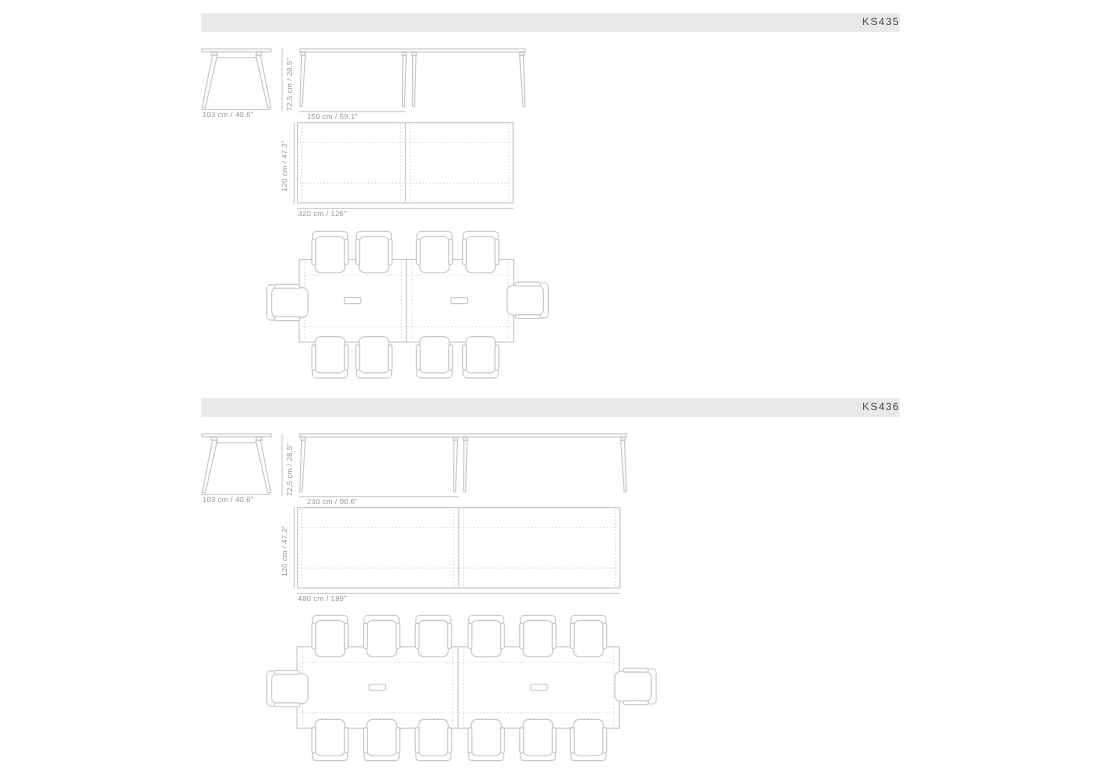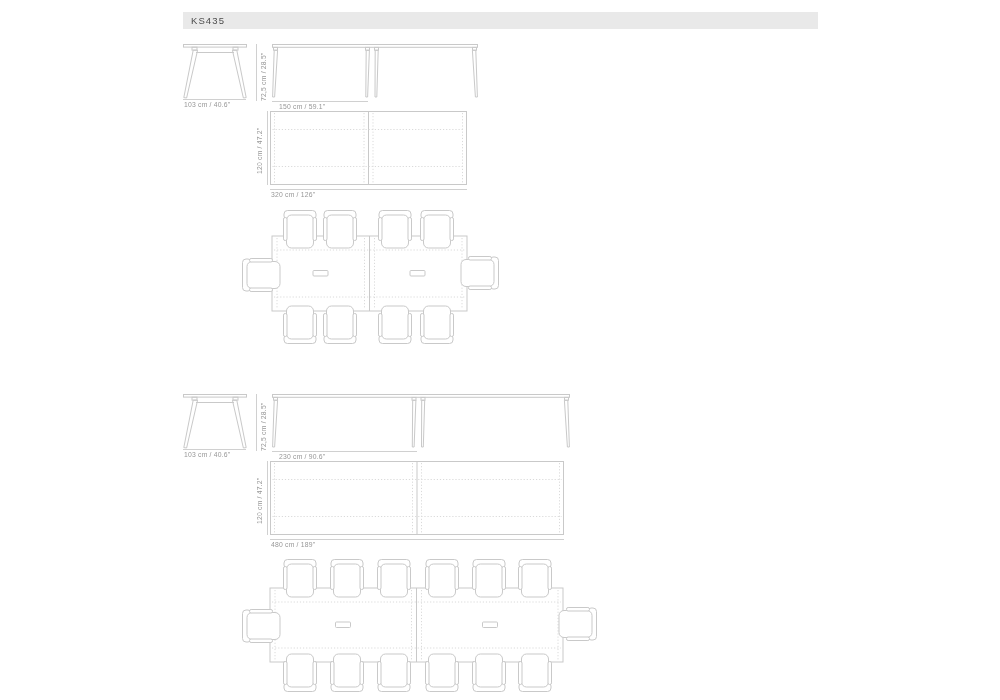--- a/index.html
+++ b/index.html
@@ -4,21 +4,21 @@
 <style>
   html,body{margin:0;padding:0;background:#ffffff;}
   .canvas{
     position:relative;width:1000px;height:700px;background:#ffffff;
     font-family:"Liberation Sans",sans-serif;overflow:hidden;
   }
   .section{position:absolute;left:0;width:1000px;height:350px;}
   .hdr{
     position:absolute;left:183px;top:12px;width:635px;height:17px;
     background:#e9e9e9;display:flex;align-items:center;
-    padding-left:8px;box-sizing:border-box;
+    padding-left:8px;box-sizing:border-box;justify-content:flex-end;
   }
   .hdr span{
     font-size:9.5px;letter-spacing:1.1px;color:#4c4c4c;font-weight:500;
   }
   .dim{
     position:absolute;font-size:6.8px;color:#979797;
     letter-spacing:0.2px;white-space:nowrap;line-height:8px;
   }
   .vdim{transform:rotate(-90deg);transform-origin:0 0;}
   .hline{position:absolute;border-top:1px solid #d0d0d0;height:0;}
@@ -109,20 +109,23 @@
       <use href="#chairSym" transform="translate(80,136) rotate(180)"></use>
       <use href="#chairSym" transform="translate(120,136) rotate(180)"></use>
       <use href="#chairSym" transform="translate(175,136) rotate(180)"></use>
       <use href="#chairSym" transform="translate(217,136) rotate(180)"></use>
       <use href="#chairSym" transform="translate(5,84) rotate(-90)"></use>
       <use href="#chairSym" transform="translate(262,48) rotate(90)"></use>
     </svg>
   </div>
 
   <div class="section" style="top:350px">
+    <div class="hdr">
+      <span>KS436</span>
+    </div>
 
     <svg class="draw" style="left:183px;top:44px" width="64" height="57">
       <rect class="ln" x="0.5" y="0.5" width="63" height="2.6"></rect>
       <rect class="ln" x="9" y="3.2" width="5" height="2.9"></rect>
       <rect class="ln" x="50" y="3.2" width="5" height="2.9"></rect>
       <line class="ln" x1="13" y1="8.5" x2="51" y2="8.5"></line>
       <path class="ln" d="M10.2,6.2 L0.8,53.6 L3.6,54 L14.6,6.2 Z"></path>
       <path class="ln" d="M53.8,6.2 L63.2,53.6 L60.4,54 L49.4,6.2 Z"></path>
     </svg>
     <div class="hline" style="left:183px;top:99px;width:63px"></div>

